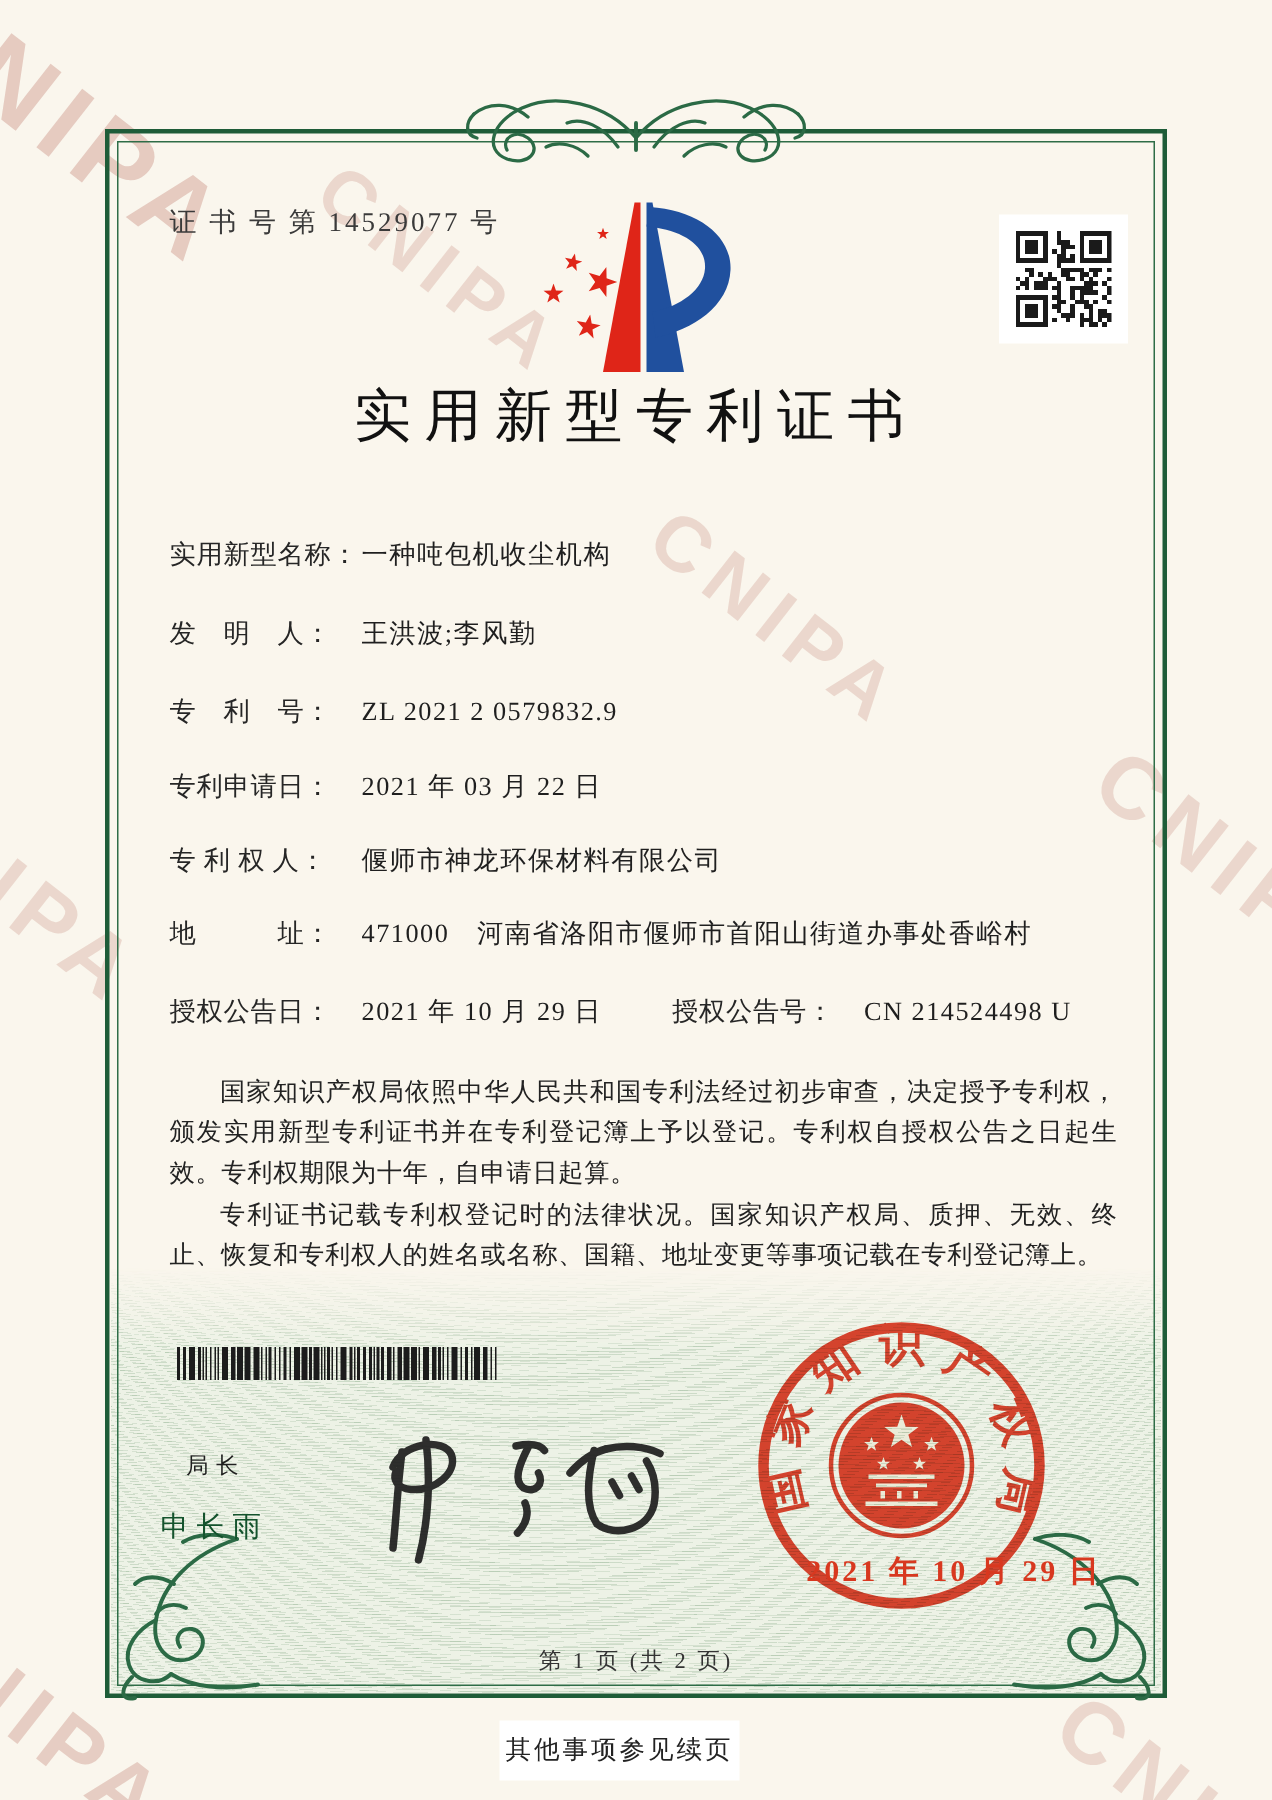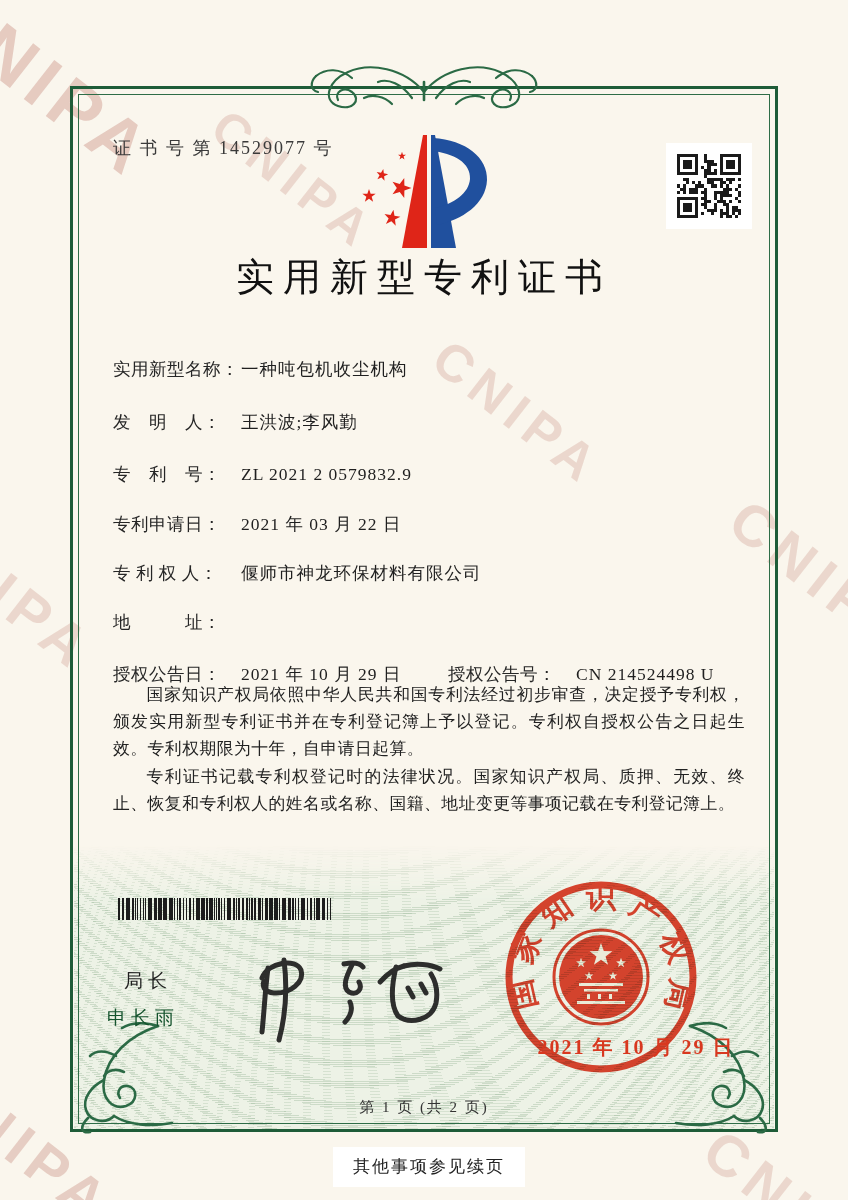--- a/index.html
+++ b/index.html
@@ -47,36 +47,36 @@
   .title{position:absolute;z-index:5;left:0;right:0;top:252px;text-align:center;
     font-size:38px;font-weight:normal;letter-spacing:9px;color:#111;}
   
   .field-row{position:absolute;z-index:5;left:113px;right:95px;display:flex;
     font-size:17.5px;line-height:1.3;}
   .f-label{flex:0 0 128px;letter-spacing:0.5px;color:#262626;}
   .f-value{letter-spacing:1px;color:#1f1f1f;}
   .f-value.fixed{flex:0 0 196px;}
   .f-label.second{flex:0 0 128px;margin-left:11px;}
   
-  .body-text{position:absolute;z-index:5;left:113px;top:681px;width:632px;
+  .body-text{position:absolute;z-index:5;left:113px;top:714px;width:632px;
     font-size:16.8px;line-height:1.62;text-align:justify;color:#222;letter-spacing:0.5px;}
   .body-text p{margin:0;text-indent:2em;}
   
   .barcode{position:absolute;z-index:5;left:118px;top:898px;}
-  .officer-title{position:absolute;z-index:5;left:124px;top:968px;font-size:19px;
+  .officer-title{position:absolute;z-index:5;left:124px;top:968px;font-size:15px;
     letter-spacing:5px;color:#1f1f1f;}
   .officer-name{position:absolute;z-index:5;left:107px;top:1005px;font-size:19px;
     letter-spacing:5px;color:#14532d;}
   .signature{position:absolute;z-index:6;left:238px;top:936px;}
   .seal{position:absolute;z-index:6;left:501px;top:877px;mix-blend-mode:multiply;opacity:0.95;}
   .seal-date{position:absolute;z-index:7;left:524px;top:1034px;width:224px;text-align:center;
     font-size:20px;font-weight:600;letter-spacing:2px;color:#d8381f;}
   .page-indicator{position:absolute;z-index:5;left:0;right:0;top:1098px;text-align:center;
     font-size:15px;letter-spacing:2px;color:#333;}
-  .continuation{position:absolute;z-index:5;left:333px;top:1147px;width:192px;height:40px;
+  .continuation{position:absolute;z-index:5;left:333px;top:1147px;width:160px;height:40px;
     background:#ffffff;text-align:center;line-height:40px;font-size:17px;letter-spacing:2px;color:#222;}
 </style>
 </head>
 <body>
 
 <svg width="0" height="0" style="position:absolute" aria-hidden="true">
   <defs>
     <symbol id="star" viewBox="-10 -10 20 20">
       <polygon points="0,-10 2.35,-3.24 9.51,-3.09 3.8,1.24 5.88,8.09 0,4 -5.88,8.09 -3.8,1.24 -9.51,-3.09 -2.35,-3.24"></polygon>
     </symbol>
@@ -309,20 +309,21 @@
   <div class="field-row" style="top:513px">
     <span class="f-label">专利申请日：</span>
     <span class="f-value">2021 年 03 月 22 日</span>
   </div>
   <div class="field-row" style="top:562px">
     <span class="f-label">专 利 权 人：</span>
     <span class="f-value">偃师市神龙环保材料有限公司</span>
   </div>
   <div class="field-row" style="top:611px">
     <span class="f-label">地　　　址：</span>
+    <span class="f-value">471000　河南省洛阳市偃师市首阳山街道办事处香峪村</span>
   </div>
   <div class="field-row" style="top:663px">
     <span class="f-label">授权公告日：</span>
     <span class="f-value fixed">2021 年 10 月 29 日</span>
     <span class="f-label second">授权公告号：</span>
     <span class="f-value">CN 214524498 U</span>
   </div>
 
   <div class="body-text">
     <p>国家知识产权局依照中华人民共和国专利法经过初步审查，决定授予专利权，颁发实用新型专利证书并在专利登记簿上予以登记。专利权自授权公告之日起生效。专利权期限为十年，自申请日起算。</p>

